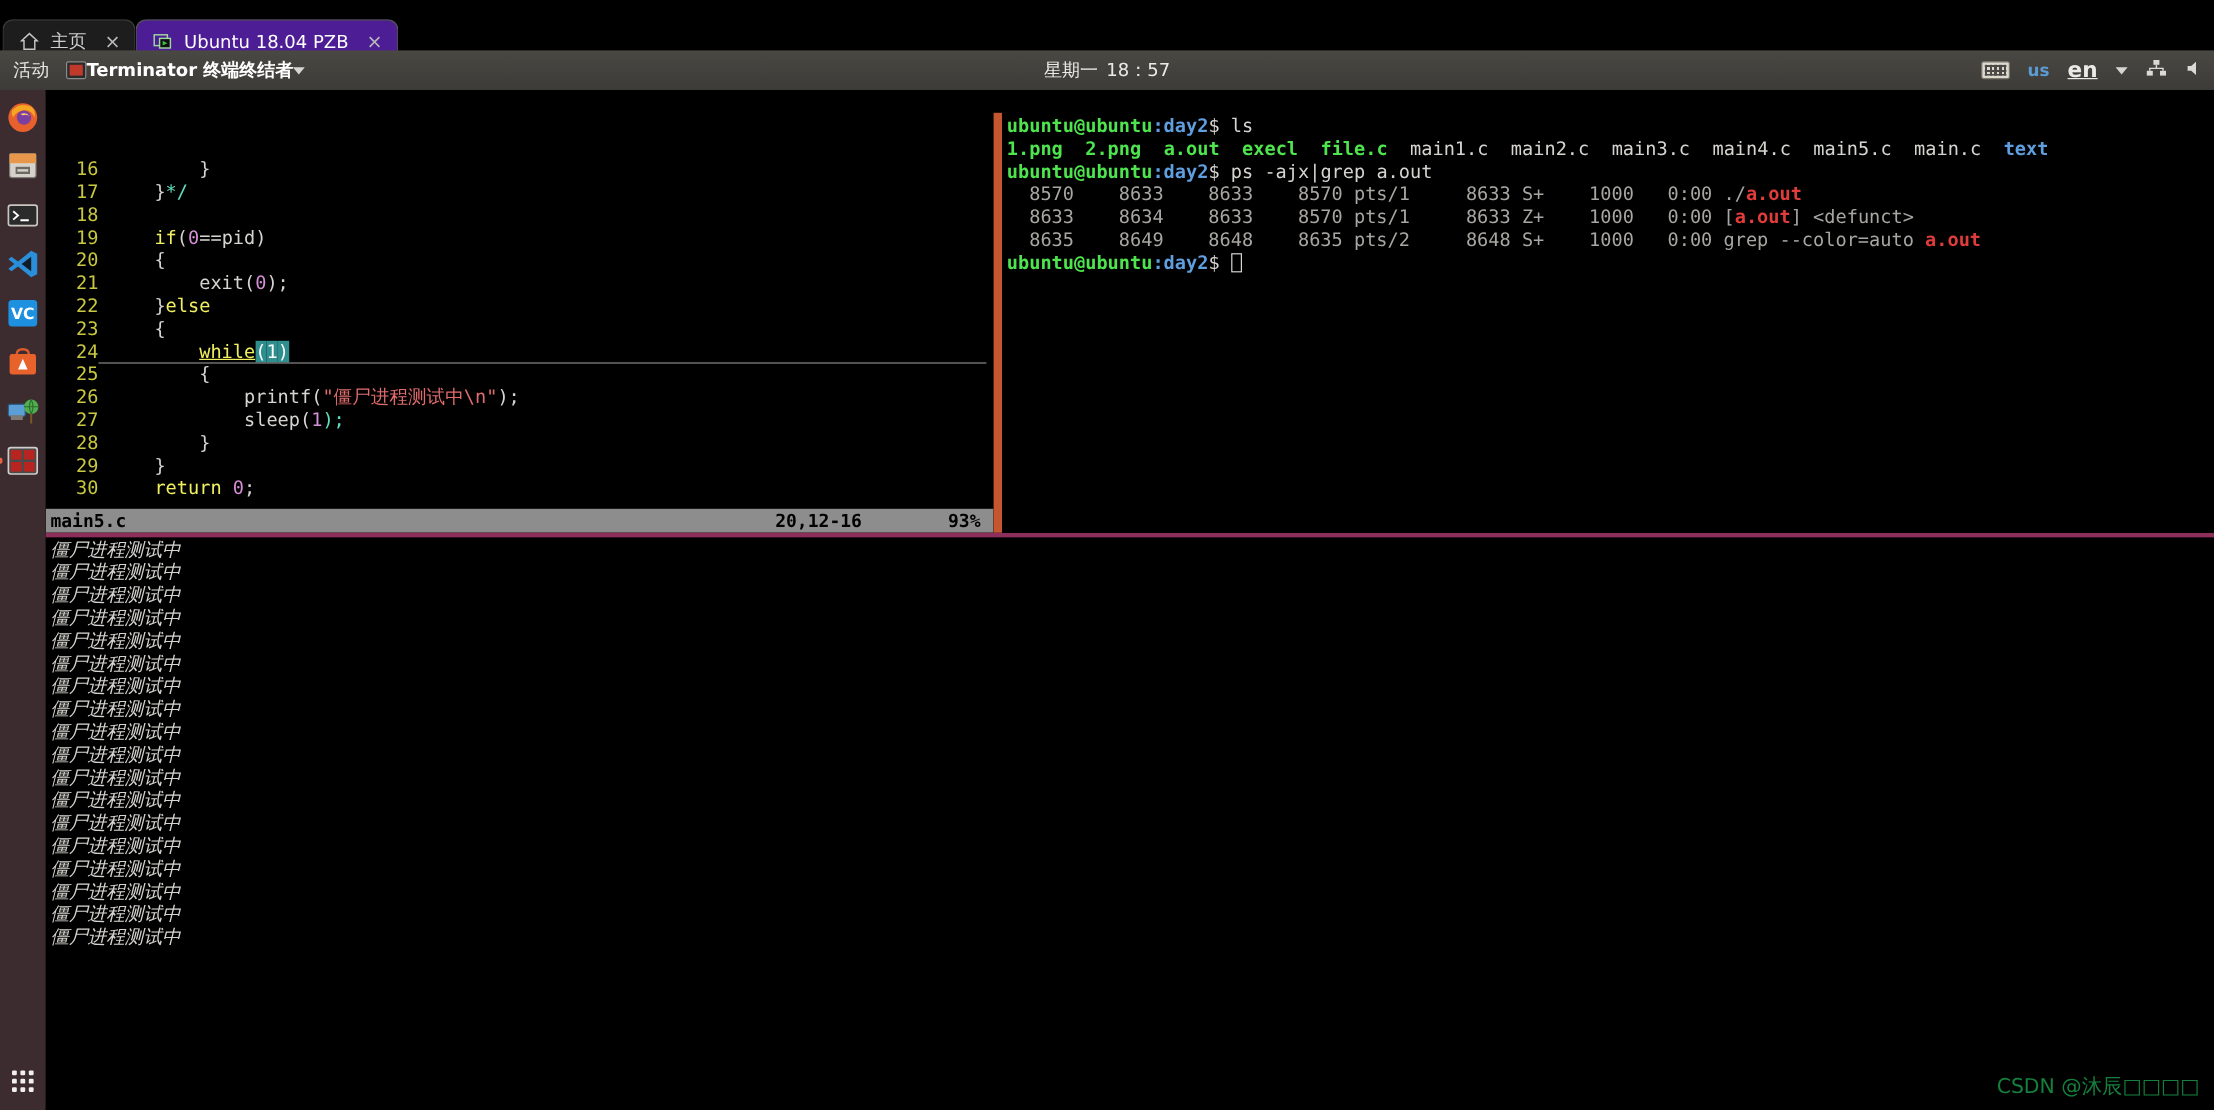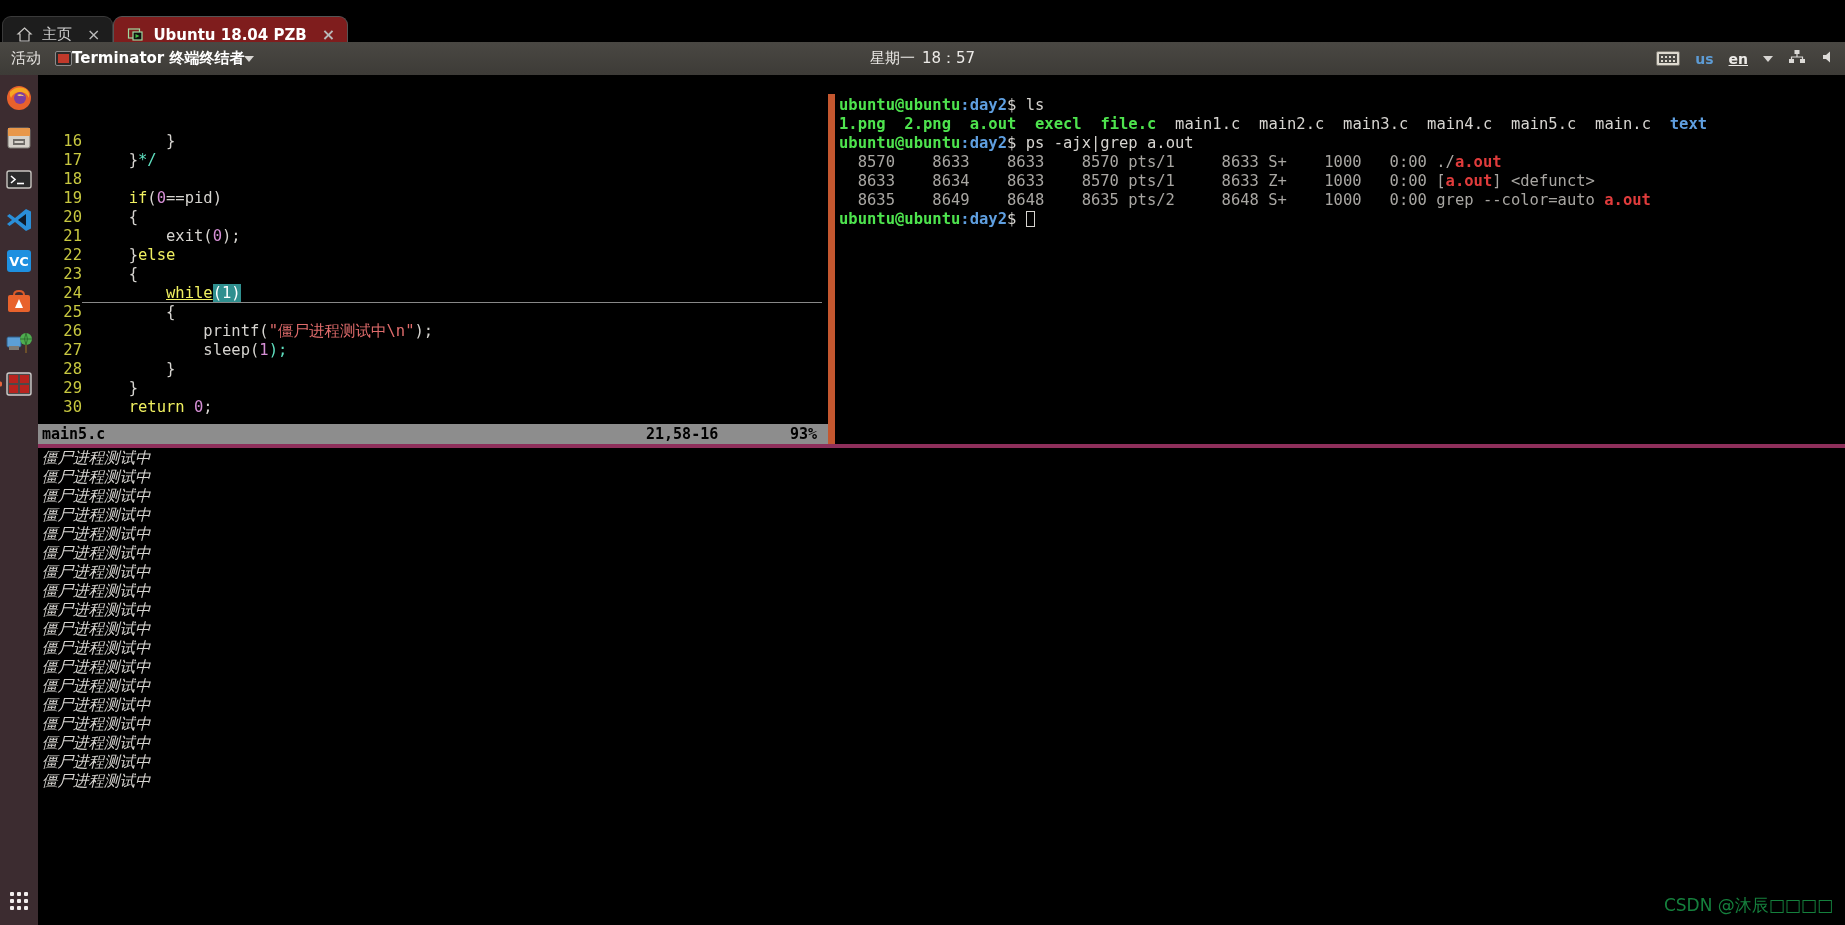--- a/index.html
+++ b/index.html
@@ -24,21 +24,21 @@
     padding: 0 12px 0 13px;
     border-radius: 9px 9px 0 0;
     font-size: 15px;
     color: #cfcfcf;
     background: #1d1d1d;
     border: 1px solid #3a3a3a;
     border-bottom: none;
     white-space: nowrap;
   }
   .tab.active {
-    background: #7f1d1d; color: #ffffff; font-weight: bold;
+    background: #4c1d95; color: #ffffff; font-weight: normal;
     border-color: #555;
   }
   .tab .tab-ico { width: 17px; height: 17px; flex: 0 0 auto; position: relative; }
   .tab .tab-close {
     font-size: 16px; color: #b9b9b9; margin-left: 6px; line-height: 1;
   }
   .home-ico svg, .vnc-ico svg { display: block; }
 
   
   #top-panel {
@@ -77,21 +77,21 @@
     width: 24px; height: 15px; background: #ddd9cf;
     border: 1px solid #7a776f; border-radius: 2px; position: relative;
   }
   #kbd-ico::after {
     content: ""; position: absolute; left: 2px; top: 2px; right: 2px; bottom: 2px;
     background:
       repeating-linear-gradient(to right, #4b4a46 0 2px, transparent 2px 4px),
       repeating-linear-gradient(to bottom, #4b4a46 0 2px, transparent 2px 4px);
   }
   .kbd-label { color: #5d9bd4; font-weight: bold; font-size: 14px; }
-  .ime-label { color: #eceae7; font-weight: bold; font-size: 14px; text-decoration: underline; }
+  .ime-label { color: #eceae7; font-weight: bold; font-size: 18px; text-decoration: underline; }
 
   
   #dock {
     position: absolute; left: 0; top: 75px; width: 38px; height: 850px;
     background: #3c2c30;
     display: flex; flex-direction: column; align-items: center;
     padding-top: 6px;
     z-index: 6;
   }
   .dock-item {
@@ -335,21 +335,21 @@
   </div>
 </div>
 
 <div id="term-window">
   <div id="term-body">
 
     <div class="term-pane" id="vim-pane">
       <div class="inner" id="vim-lines"><div class="code-line"><span class="lnum">16</span><span> </span><span class="punc">        }</span></div><div class="code-line"><span class="lnum">17</span><span> </span><span class="punc">    }</span><span class="kw-st">*/</span></div><div class="code-line"><span class="lnum">18</span><span> </span><span class="punc"></span></div><div class="code-line"><span class="lnum">19</span><span> </span><span class="punc">    </span><span class="kw-ctrl">if</span><span class="punc">(</span><span class="num">0</span><span class="punc">==pid)</span></div><div class="code-line"><span class="lnum">20</span><span> </span><span class="punc">    {</span></div><div class="code-line"><span class="lnum">21</span><span> </span><span class="punc">        exit(</span><span class="num">0</span><span class="punc">);</span></div><div class="code-line"><span class="lnum">22</span><span> </span><span class="punc">    }</span><span class="kw-ctrl">else</span></div><div class="code-line"><span class="lnum">23</span><span> </span><span class="punc">    {</span></div><div class="code-line"><span class="lnum">24</span><span> </span><span class="punc">        </span><span class="kw-ctrl kw-under">while</span><span class="teal-bg">(</span><span class="teal-bg">1</span><span class="teal-bg">)</span></div><div class="cursorline-rule" style="top: 170px;"></div><div class="code-line"><span class="lnum">25</span><span> </span><span class="punc">        {</span></div><div class="code-line"><span class="lnum">26</span><span> </span><span class="punc">            printf(</span><span class="str">"僵尸进程测试中\n"</span><span class="punc">);</span></div><div class="code-line"><span class="lnum">27</span><span> </span><span class="punc">            sleep(</span><span class="num">1</span><span class="kw-st">);</span></div><div class="code-line"><span class="lnum">28</span><span> </span><span class="punc">        }</span></div><div class="code-line"><span class="lnum">29</span><span> </span><span class="punc">    }</span></div><div class="code-line"><span class="lnum">30</span><span> </span><span class="punc">    </span><span class="kw-ctrl">return</span><span class="punc"> </span><span class="num">0</span><span class="punc">;</span></div></div>
       <div id="vim-status">
         <span class="fname">main5.c</span>
-        <span class="pos">21,58-16</span>
+        <span class="pos">20,12-16</span>
         <span class="pct">93%</span>
       </div>
     </div>
 
     <div id="vsplit"></div>
     <div id="hsplit"></div>
 
     <div class="term-pane" id="shell-pane"><div style="height: 19px;"><span class="t-green">ubuntu@ubuntu</span><span class="t-blue">:day2</span><span class="t-white">$ </span><span class="t-white">ls</span></div><div style="height: 19px;"><span class="t-ls-exec">1.png</span><span class="t-white">  </span><span class="t-ls-exec">2.png</span><span class="t-white">  </span><span class="t-ls-exec">a.out</span><span class="t-white">  </span><span class="t-ls-exec">execl</span><span class="t-white">  </span><span class="t-ls-exec">file.c</span><span class="t-white">  </span><span class="t-white">main1.c</span><span class="t-white">  </span><span class="t-white">main2.c</span><span class="t-white">  </span><span class="t-white">main3.c</span><span class="t-white">  </span><span class="t-white">main4.c</span><span class="t-white">  </span><span class="t-white">main5.c</span><span class="t-white">  </span><span class="t-white">main.c</span><span class="t-white">  </span><span class="t-ls-dir">text</span></div><div style="height: 19px;"><span class="t-green">ubuntu@ubuntu</span><span class="t-blue">:day2</span><span class="t-white">$ </span><span class="t-white">ps -ajx|grep a.out</span></div><div style="height: 19px;"><span class="t-dim">  8570    8633    8633    8570 pts/1     8633 S+    1000   0:00 </span><span class="t-dim">./</span><span class="t-red">a.out</span></div><div style="height: 19px;"><span class="t-dim">  8633    8634    8633    8570 pts/1     8633 Z+    1000   0:00 [</span><span class="t-red">a.out</span><span class="t-dim">] &lt;defunct&gt;</span></div><div style="height: 19px;"><span class="t-dim">  8635    8649    8648    8635 pts/2     8648 S+    1000   0:00 grep --color=auto </span><span class="t-red">a.out</span></div><div style="height: 19px;"><span class="t-green">ubuntu@ubuntu</span><span class="t-blue">:day2</span><span class="t-white">$ </span><span class="t-white"></span><span class="cursor-block"></span></div></div>
 
     <div class="term-pane" id="out-pane"><div class="zline">僵尸进程测试中</div><div class="zline">僵尸进程测试中</div><div class="zline">僵尸进程测试中</div><div class="zline">僵尸进程测试中</div><div class="zline">僵尸进程测试中</div><div class="zline">僵尸进程测试中</div><div class="zline">僵尸进程测试中</div><div class="zline">僵尸进程测试中</div><div class="zline">僵尸进程测试中</div><div class="zline">僵尸进程测试中</div><div class="zline">僵尸进程测试中</div><div class="zline">僵尸进程测试中</div><div class="zline">僵尸进程测试中</div><div class="zline">僵尸进程测试中</div><div class="zline">僵尸进程测试中</div><div class="zline">僵尸进程测试中</div><div class="zline">僵尸进程测试中</div><div class="zline">僵尸进程测试中</div></div>

